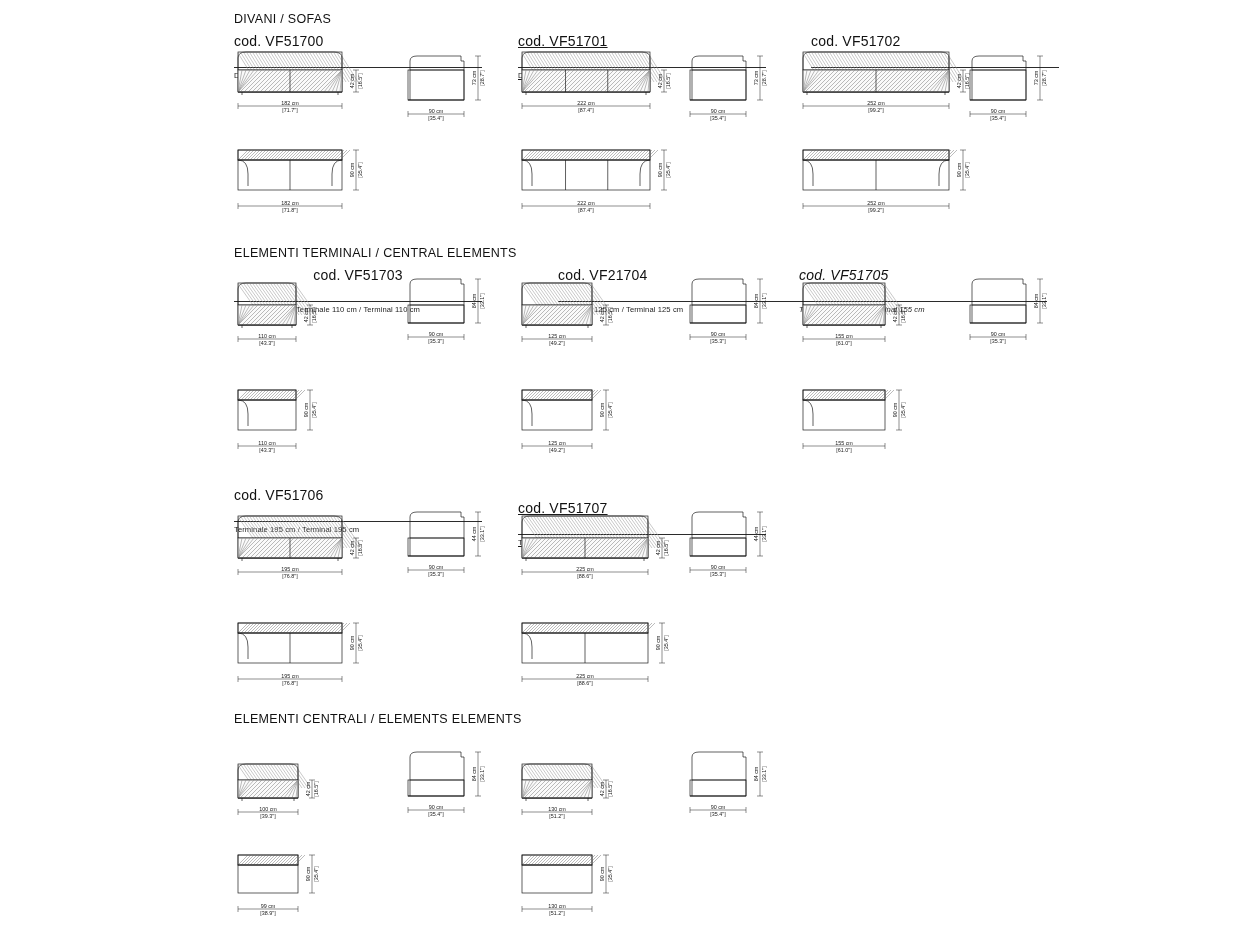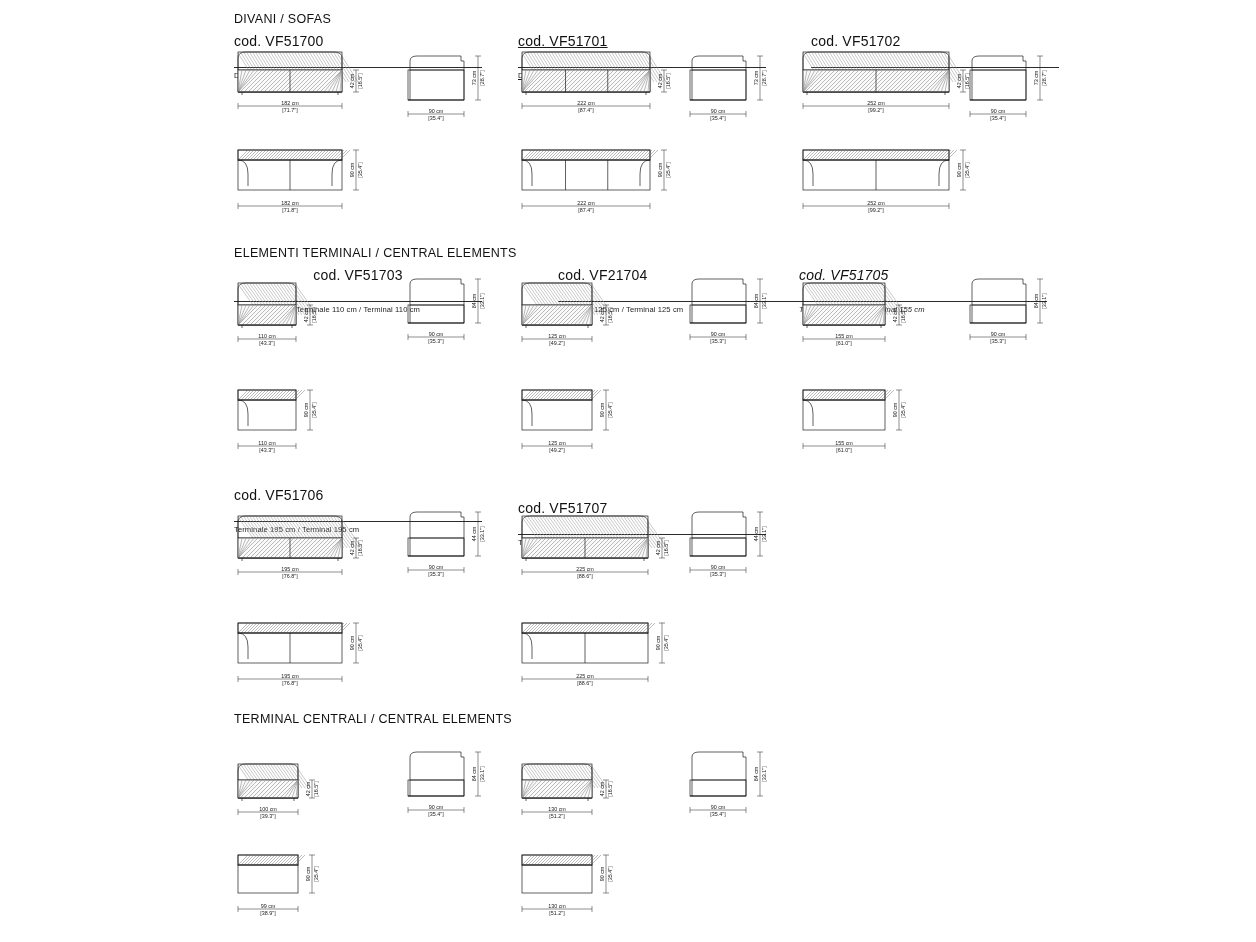--- a/index.html
+++ b/index.html
@@ -37,21 +37,21 @@
         <line x1="0" y1="0" x2="0" y2="2.4" stroke="#7a7a7a" stroke-width=".9"></line>
       </pattern>
       <pattern id="hC" width="2" height="2" patternUnits="userSpaceOnUse">
         <line x1="0" y1="0" x2="2" y2="0" stroke="#8a8a8a" stroke-width=".8"></line>
       </pattern>
     </defs>
   </svg>
 
   <div class="section-title" style="left:234px;top:12px;">DIVANI / SOFAS</div>
   <div class="section-title" style="left:234px;top:246px;">ELEMENTI TERMINALI / CENTRAL ELEMENTS</div>
-  <div class="section-title" style="left:234px;top:712px;">TERMINAL CENTRALI / CENTRAL ELEMENTS</div>
+  <div class="section-title" style="left:234px;top:712px;">ELEMENTI CENTRALI / ELEMENTS ELEMENTS</div>
 
   <div class="prod" style="left:234px;top:33px;">
     <div class="prod-code prod-rule">cod. VF51700</div>
     <div class="prod-desc">Divano 182 cm / Sofa 182 cm</div>
   </div>
   <div class="prod" style="left:518px;top:33px;text-decoration:underline;">
     <div class="prod-code prod-rule">cod. VF51701</div>
     <div class="prod-desc">Divano 222 cm / Sofa 222 cm</div>
   </div>
   <div class="prod" style="left:811px;top:33px;">
@@ -69,21 +69,21 @@
   </div>
   <div class="prod" style="left:799px;top:267px;font-style:italic;">
     <div class="prod-code prod-rule">cod. VF51705</div>
     <div class="prod-desc">Terminale 155 cm / Terminal 155 cm</div>
   </div>
 
   <div class="prod" style="left:234px;top:487px;">
     <div class="prod-code prod-rule">cod. VF51706</div>
     <div class="prod-desc">Terminale 195 cm / Terminal 195 cm</div>
   </div>
-  <div class="prod" style="left:518px;top:500px;">
+  <div class="prod" style="left:518px;top:500px;text-decoration:underline;">
     <div class="prod-code prod-rule">cod. VF51707</div>
     <div class="prod-desc">Terminale 225 cm / Terminal 225 cm</div>
   </div>
 
 
   <div id="drawings">
       <div class="draw" style="left: 234px; top: 36px;">
         <svg width="240" height="90">
           <path d="M4,56 L4,22 Q4,16 12,16 L100,16 Q108,16 108,22 L108,56 Z" fill="#fbfbfb" class="ln"></path>
           <g>

